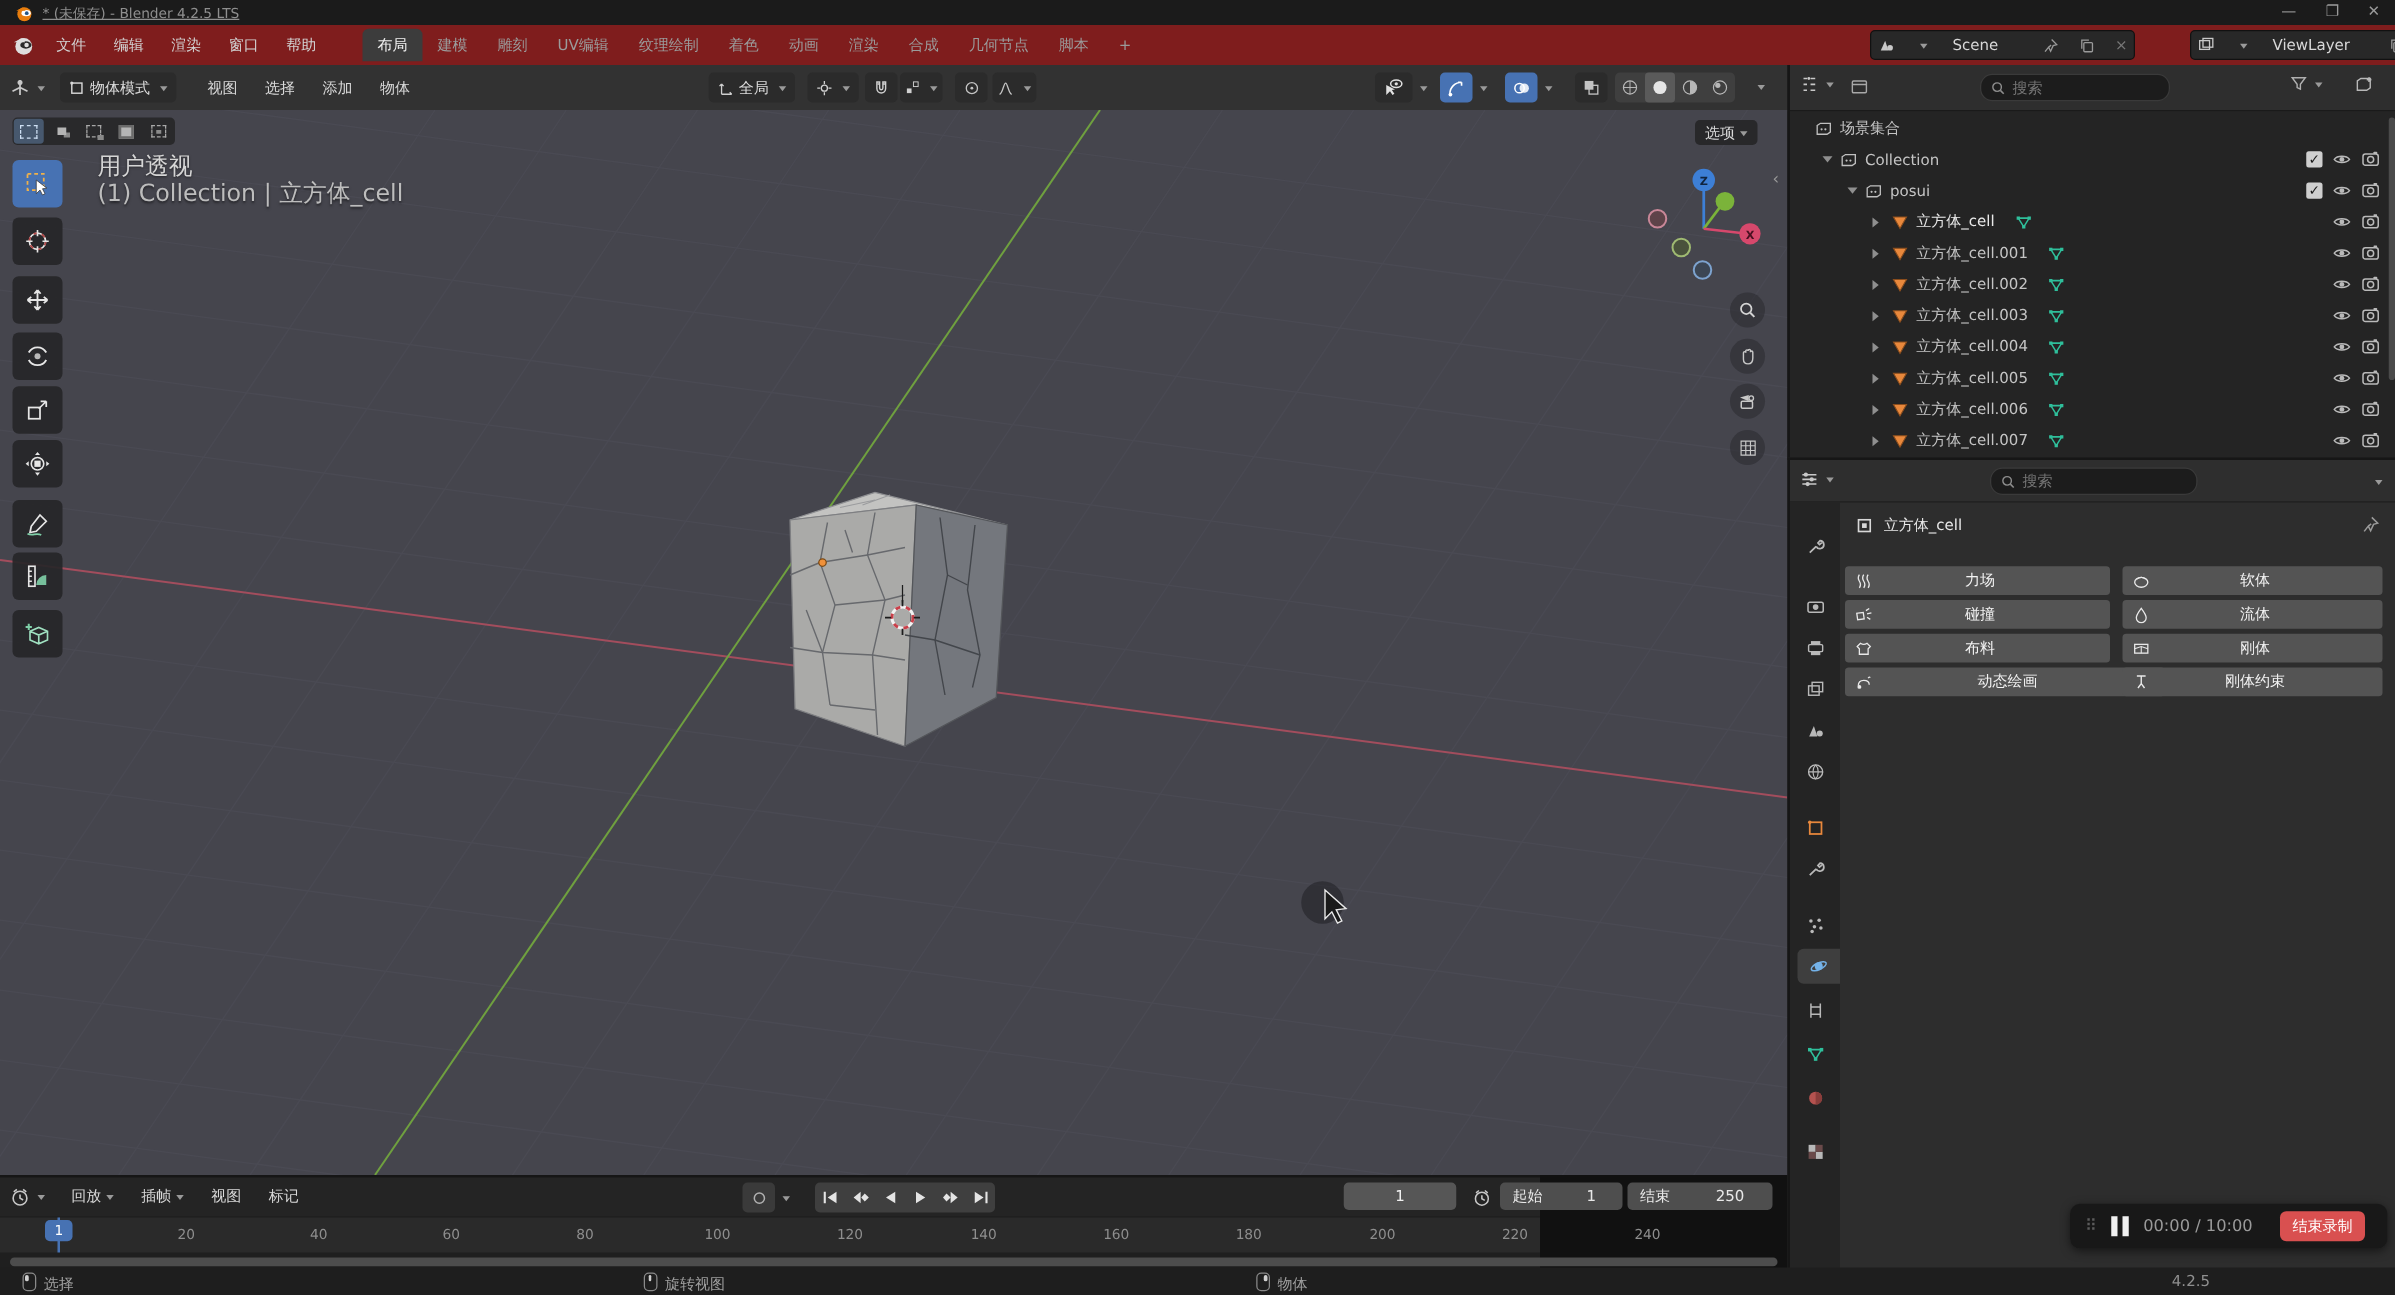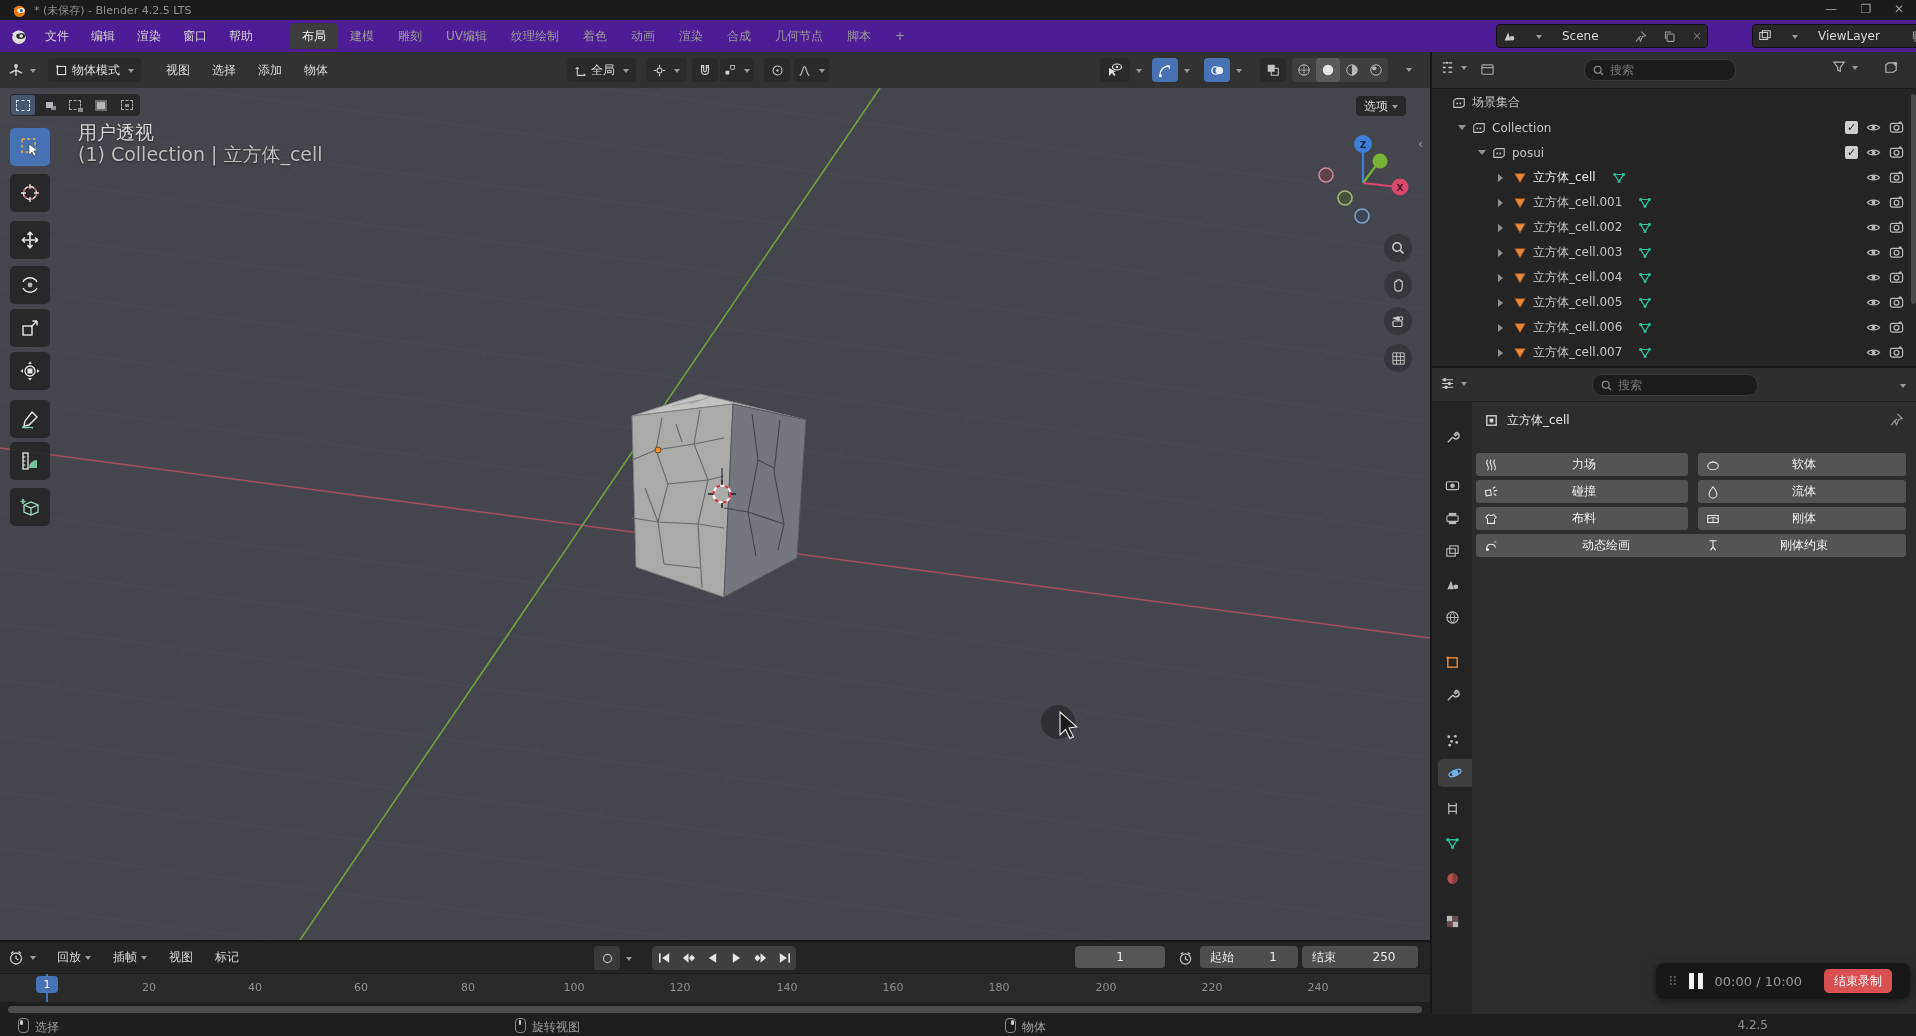--- a/index.html
+++ b/index.html
@@ -7,24 +7,24 @@
        font-family:"DejaVu Sans","Liberation Sans",sans-serif;font-size:12px;color:#cfcfcf;
        -webkit-font-smoothing:antialiased;}
   .abs{position:absolute;}
   .flex{display:flex;align-items:center;}
   .cv{width:0;height:0;border:3px solid transparent;border-top:4px solid #9a9a9a;display:inline-block;margin-left:4px;transform:translateY(2px);}
   .cr{width:0;height:0;border:4px solid transparent;border-left:5px solid #8f8f8f;display:inline-block;}
   .cd{width:0;height:0;border:4px solid transparent;border-top:5px solid #8f8f8f;display:inline-block;transform:translateY(2px);}
   .ic{display:inline-block;vertical-align:middle;}
   
   #titlebar{left:0;top:0;width:1916px;height:20px;background:#1b1b1b;color:#8f8f8f;font-size:11px;}
-  #titlebar .t{position:absolute;left:34px;top:3px;}
+  #titlebar .t{position:absolute;left:34px;top:3px;text-decoration:underline;}
   .wbtn{position:absolute;top:0;width:30px;height:20px;text-align:center;line-height:19px;color:#9a9a9a;font-size:12px;}
   
-  #topbar{left:0;top:20px;width:1916px;height:32px;background:#4c1d95;}
+  #topbar{left:0;top:20px;width:1916px;height:32px;background:#7f1d1d;}
   .menu{padding:0 11px;color:#d2d2d2;height:24px;line-height:24px;}
   .wstab{padding:3px 12px;color:#9b9b9b;border-radius:5px 5px 0 0;height:20px;line-height:20px;}
   .wstab.active{background:#3c3c3c;color:#f0f0f0;}
   .selbox{background:#282828;border:1px solid #111;border-radius:4px;height:22px;display:flex;align-items:center;padding:0 5px;gap:16px;color:#d8d8d8;}
   
   #toolheader{left:0;top:52px;width:1430px;height:36px;background:#323232;border-bottom:1px solid #222;}
   .thbtn{background:#2b2b2b;border-radius:4px;height:24px;display:flex;align-items:center;padding:0 7px;gap:4px;color:#dcdcdc;}
   .thmenu{padding:0 11px;color:#d8d8d8;}
   .tgl{width:26px;height:24px;border-radius:4px;display:flex;align-items:center;justify-content:center;background:#2b2b2b;}
   .tgl.on{background:#4772b3;}
@@ -44,21 +44,21 @@
   .chk{width:13px;height:13px;background:#cfcfcf;border-radius:2px;color:#1c1c1c;font-size:11px;line-height:13px;text-align:center;font-weight:bold;}
   
   #properties{left:1430px;top:366px;width:486px;height:648px;background:#2d2d2d;border-left:2px solid #161616;border-top:2px solid #161616;}
   #prop-header{position:absolute;left:0;top:0;width:100%;height:33px;background:#2e2e2e;border-bottom:1px solid #1f1f1f;}
   #prop-tabs{position:absolute;left:0;top:33px;width:40px;bottom:0;background:#242424;}
   .ptab{position:absolute;left:4px;width:32px;height:28px;display:flex;align-items:center;justify-content:center;border-radius:5px 0 0 5px;}
   .ptab.on{background:#3e3e3e;left:6px;width:34px;}
   .physbtn{position:absolute;height:23px;background:#545454;border-radius:3px;display:flex;align-items:center;color:#f2f2f2;}
   .physbtn .lab{flex:1;text-align:center;margin-right:18px;}
   
-  #timeline{left:0;top:940px;width:1430px;height:74px;background:#242424;border-top:2px solid #161616;}
+  #timeline{left:0;top:940px;width:1232px;height:74px;background:#242424;border-top:2px solid #161616;}
   #tl-header{position:absolute;left:0;top:0;width:100%;height:31px;}
   #tl-ruler{position:absolute;left:0;top:31px;width:100%;height:29px;background:#2a2a2a;border-top:1px solid #1c1c1c;}
   .rnum{position:absolute;top:7px;transform:translateX(-50%);color:#8e8e8e;font-size:11px;}
   #tl-scroll{position:absolute;left:0;top:60px;width:100%;height:14px;background:#1f1f1f;}
   .fld{background:#565656;border-radius:4px;height:22px;display:flex;align-items:center;justify-content:center;color:#f0f0f0;}
   .fld2{background:#4e4e4e;border-radius:4px;height:22px;display:flex;align-items:center;padding:0 10px;gap:24px;color:#e8e8e8;}
   .pbgrp{background:#3f3f3f;border-radius:4px;height:24px;display:flex;align-items:center;}
   .pbtn{width:24px;height:24px;display:flex;align-items:center;justify-content:center;}
   
   #statusbar{left:0;top:1014px;width:1916px;height:22px;background:#1e1e1e;color:#9f9f9f;}

